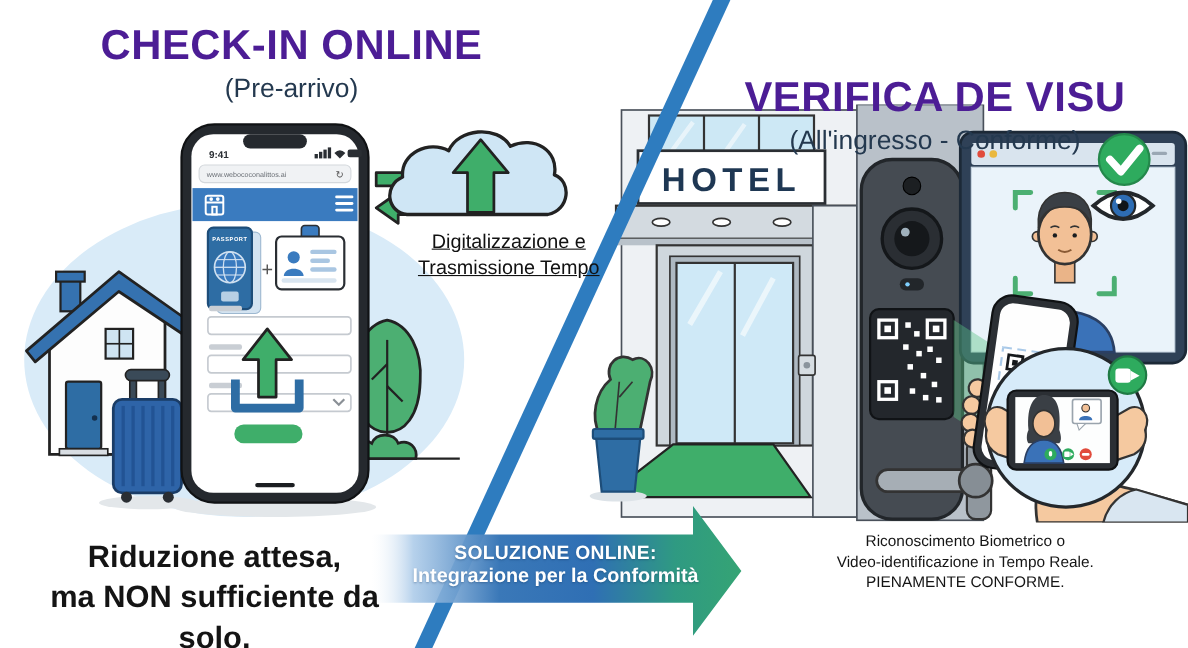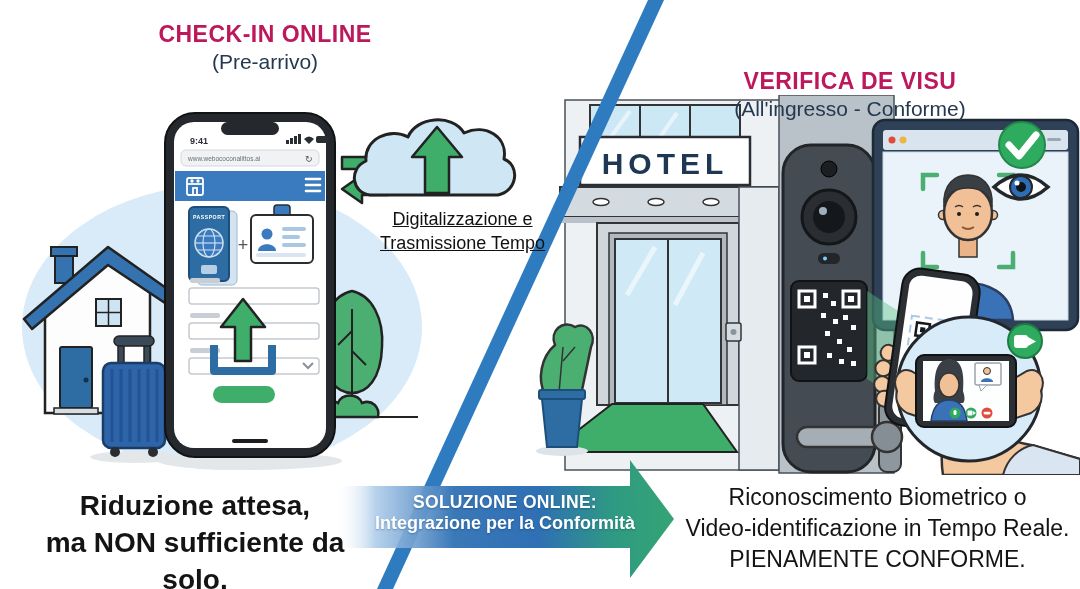--- a/index.html
+++ b/index.html
@@ -1,25 +1,25 @@
 <!DOCTYPE html>
 <html><head>
 <meta charset="utf-8">
 <style>
   html,body{margin:0;padding:0;background:#fff;}
   .canvas{position:relative;width:1080px;height:589px;background:#ffffff;overflow:hidden;
           font-family:"Liberation Sans","DejaVu Sans",sans-serif;color:#151515;}
   .abs{position:absolute;}
   .hdr{ text-align:center;}
-  .hdr .title{font-size:23px;font-weight:700;color:#be185d;letter-spacing:.5px;line-height:1.1;}
-  .hdr .subtitle{font-size:21px;font-weight:500;color:#24394f;margin-top:3px;}
+  .hdr .title{font-size:38px;font-weight:700;color:#4c1d95;letter-spacing:.5px;line-height:1.1;}
+  .hdr .subtitle{font-size:24px;font-weight:500;color:#24394f;margin-top:3px;}
   .caption{font-size:18px;font-weight:500;color:#111;text-align:center;line-height:1.35;}
   .note{ text-align:center;color:#141414;}
   .note-left{font-size:28px;line-height:1.32;font-weight:bold;}
-  .note-right{font-size:23px;line-height:1.35;}
+  .note-right{font-size:14px;line-height:1.35;}
   .arrow-text{text-align:center;color:#ffffff;text-shadow:0 1px 2px rgba(0,40,80,.35);}
   .arrow-text .l1{font-size:17.5px;font-weight:700;letter-spacing:.3px;}
   .arrow-text .l2{font-size:18px;font-weight:700;}
   svg{display:block;}
 </style>
 </head>
 <body>
 
 <div class="canvas">
 

